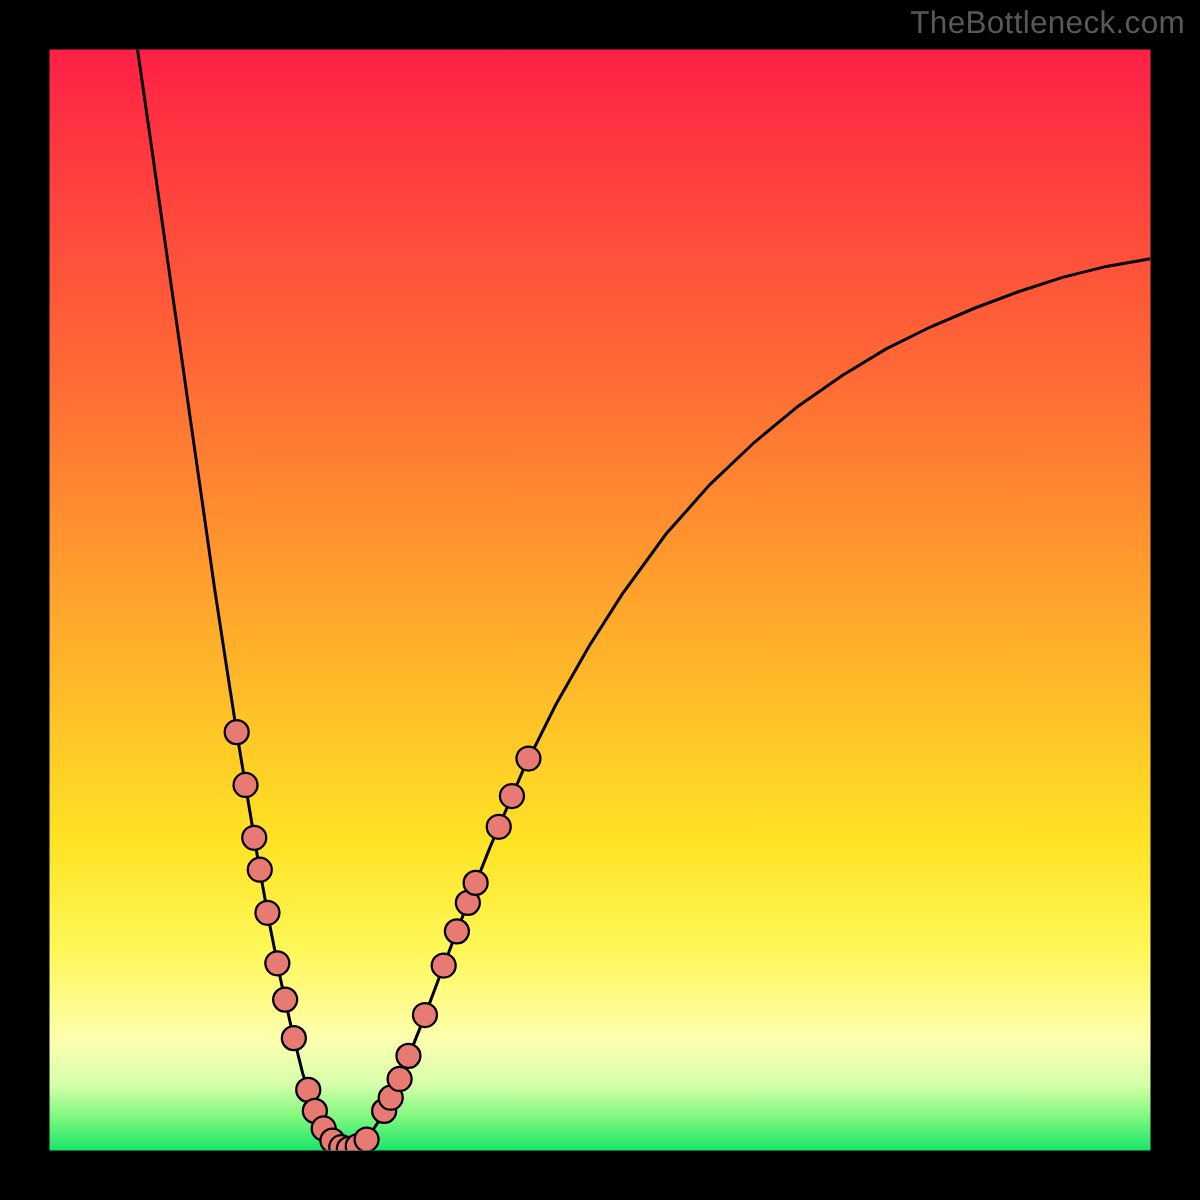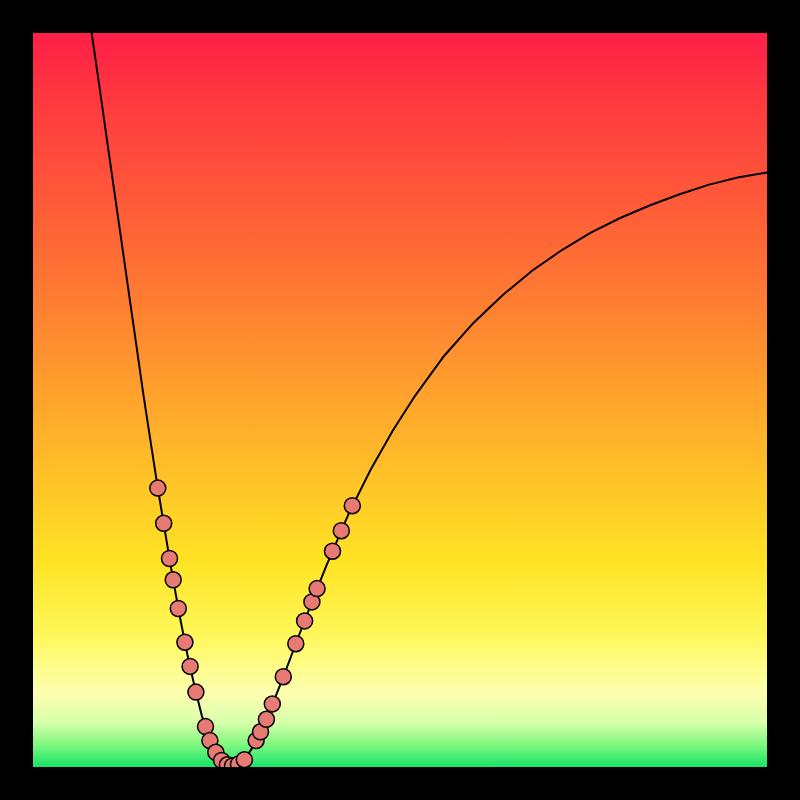--- a/index.html
+++ b/index.html
@@ -50,20 +50,21 @@
     position: absolute;
     left: 0;
     top: 0;
     width: 734px;
     height: 734px;
   }
 </style>
 </head>
 <body>
 <div class="frame">
+  <div class="watermark">TheBottleneck.com</div>
   <div class="plot-rect">
     <svg viewBox="0 0 734 734">
       <path id="curve-path" fill="none" stroke="#000000" stroke-width="2" d="M58.7 0.0 L66.1 51.4 L73.4 102.8 L80.7 154.1 L88.1 205.5 L95.4 256.9 L102.8 308.3 L110.1 359.7 L117.4 407.4 L124.8 455.1 L132.1 499.1 L139.5 543.2 L146.8 583.5 L154.1 620.2 L161.5 653.3 L168.8 682.6 L176.2 704.6 L183.5 720.8 L190.8 729.6 L198.2 733.3 L205.5 731.1 L212.9 724.5 L220.2 713.4 L227.5 698.8 L234.9 682.6 L249.6 645.9 L264.2 607.0 L278.9 568.9 L293.6 532.1 L315.6 480.8 L337.6 436.7 L359.7 397.8 L381.7 363.3 L411.0 323.0 L440.4 289.9 L469.8 262.0 L499.1 237.8 L528.5 217.3 L557.8 199.6 L587.2 185.0 L616.6 172.5 L645.9 161.5 L675.3 151.9 L704.6 144.6 L734.0 139.5"></path>
       <g id="markers">
           <circle cx="124.8" cy="455.1" r="8" fill="#e77a72" stroke="#000000" stroke-width="1.5"></circle>
           <circle cx="130.7" cy="490.3" r="8" fill="#e77a72" stroke="#000000" stroke-width="1.5"></circle>
           <circle cx="136.5" cy="525.5" r="8" fill="#e77a72" stroke="#000000" stroke-width="1.5"></circle>
           <circle cx="140.2" cy="546.8" r="8" fill="#e77a72" stroke="#000000" stroke-width="1.5"></circle>
           <circle cx="145.3" cy="575.5" r="8" fill="#e77a72" stroke="#000000" stroke-width="1.5"></circle>
           <circle cx="151.9" cy="609.2" r="8" fill="#e77a72" stroke="#000000" stroke-width="1.5"></circle>

